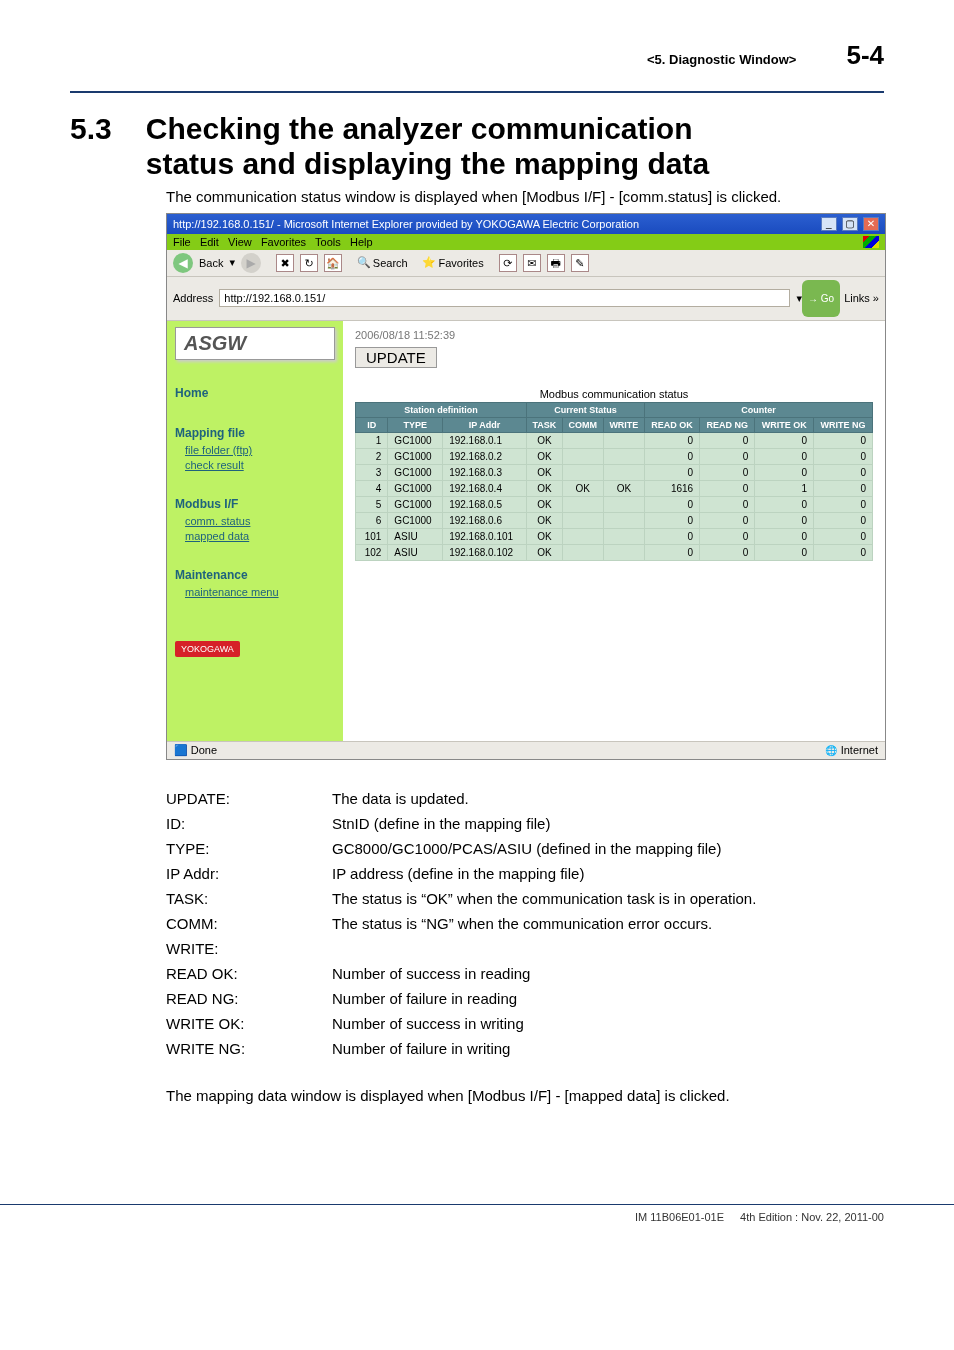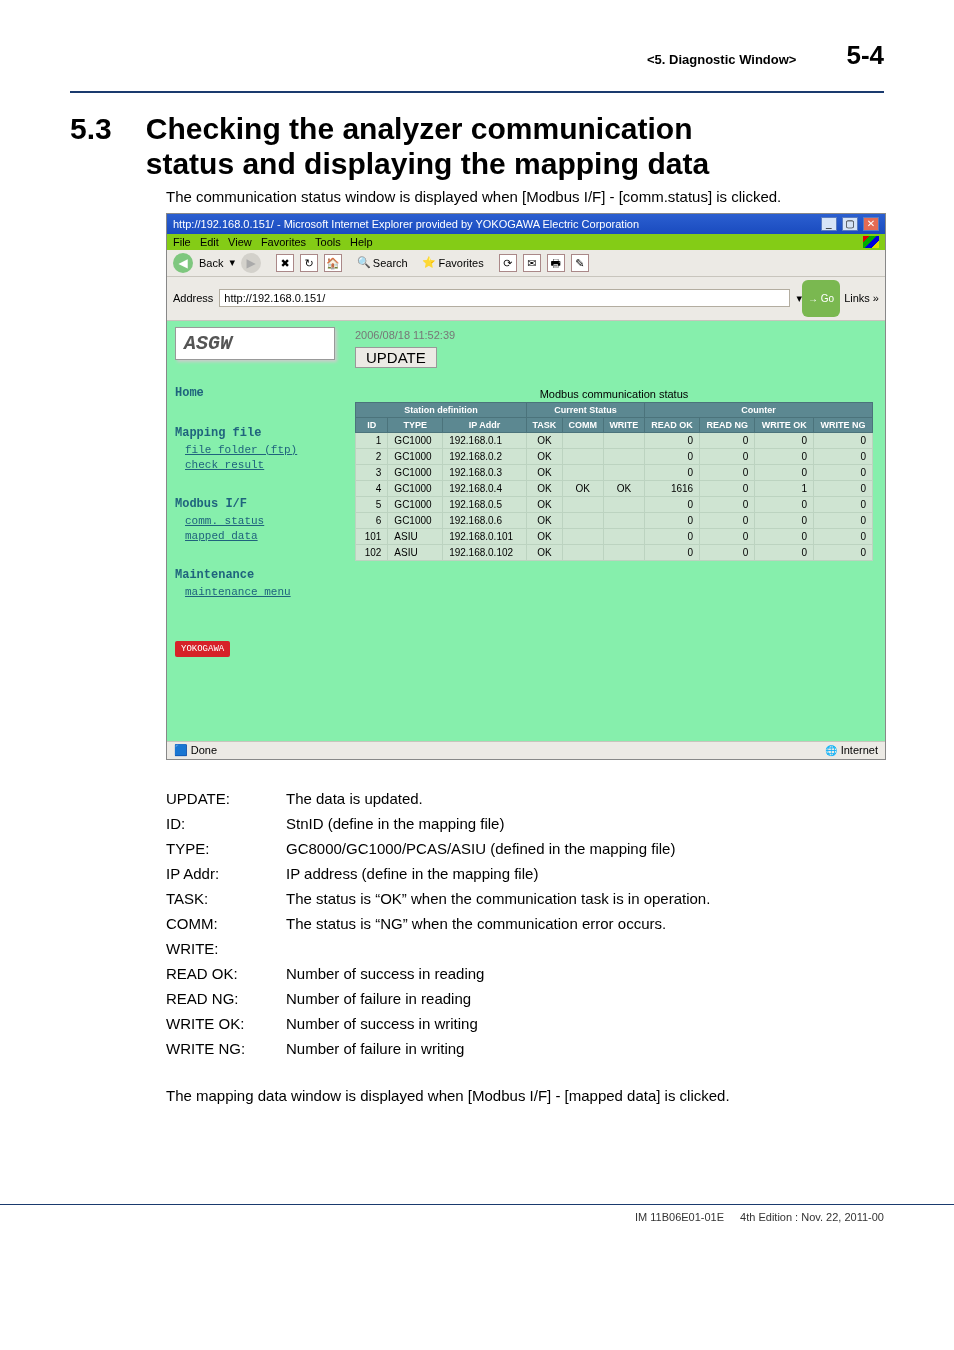--- a/index.html
+++ b/index.html
@@ -138,24 +138,23 @@
     font-size:10px;
     margin-right:4px;
   }
   .ss-body {
     display:flex;
     background:#eae9e4;
     min-height:420px;
   }
   .ss-side {
     width:176px;
-    background:#86efac;
+    background:#bef264;
     padding:6px 8px;
     font-size:12px;
-    font-family:Liberation Mono, monospace;
   }
   .ss-logo {
     background:#fff;
     border:1px solid #999;
     padding:4px 8px;
     font-style:italic;
     font-weight:bold;
     font-size:20px;
     color:#555;
     margin-bottom:16px;
@@ -179,21 +178,21 @@
     background:#d62128;
     color:#fff;
     font-size:9px;
     padding:3px 6px;
     display:inline-block;
     margin-top:40px;
     border-radius:2px;
   }
   .ss-main {
     flex:1;
-    background:#86efac;
+    background:#ffffff;
     padding:8px 12px;
     font-size:11px;
   }
   .ts {
     color:#777;
     font-size:11px;
     margin-bottom:6px;
   }
   .upbtn {
     background:#eceae5;
@@ -246,20 +245,21 @@
     font-size:10px;
   }
 
   .defs {
     margin: 30px 0 0 96px;
     font-size: 15px;
   }
   .defs .row {
     display:flex;
     margin-bottom: 8px;
+    gap: 46px;
   }
   .defs .k { width:120px; }
   .trail {
     margin: 30px 0 50px 96px;
     font-size: 15px;
   }
   .bottom-rule {
     border-top: 1px solid #1a3a6e;
     margin-top: 20px;
     padding: 6px 70px 20px 0;

